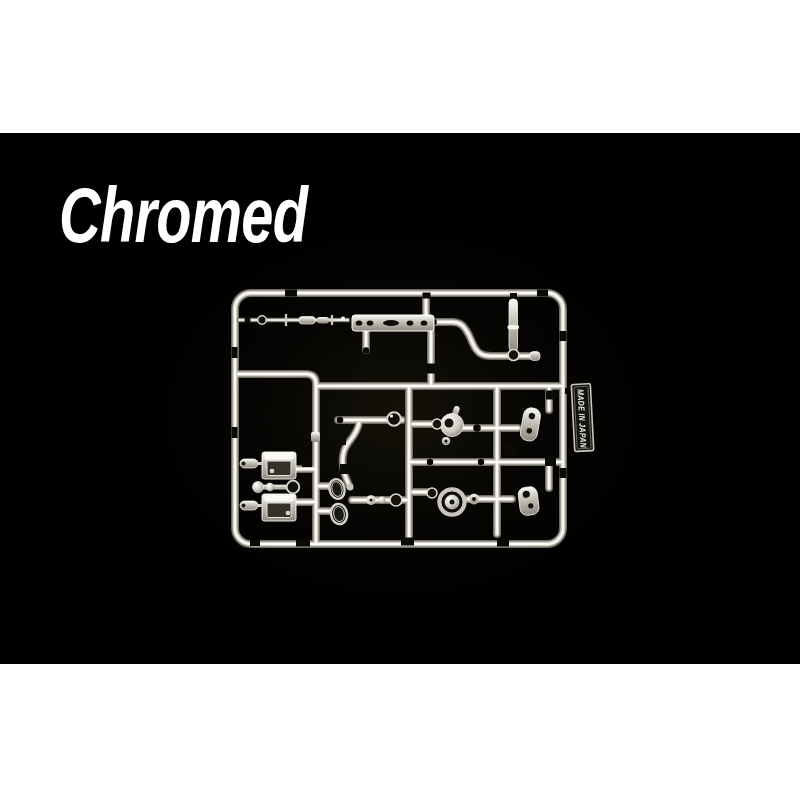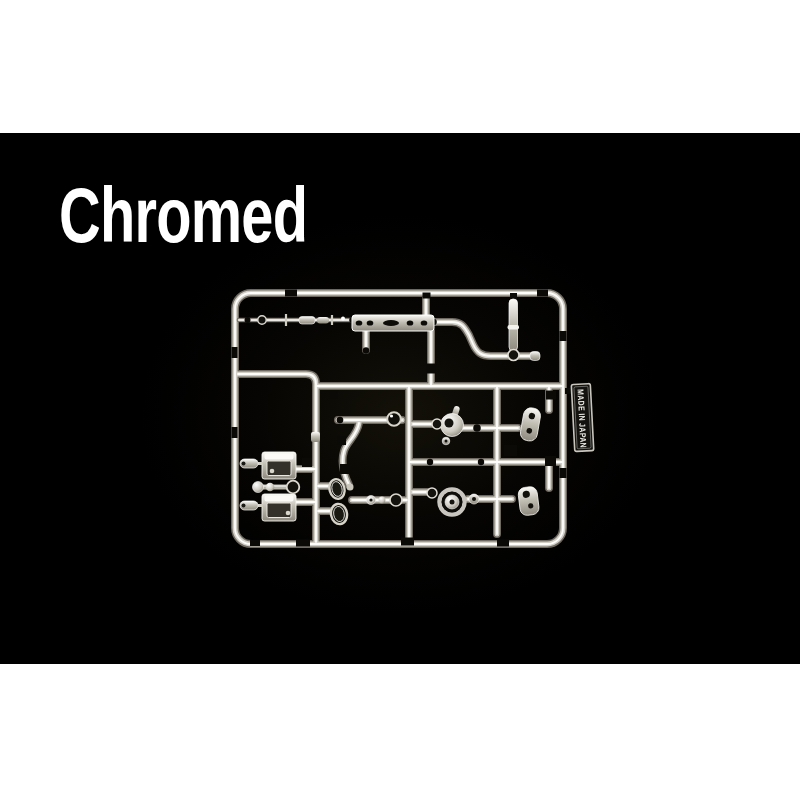--- a/index.html
+++ b/index.html
@@ -3,21 +3,21 @@
 <meta charset="utf-8">
 <style>
   html,body{margin:0;padding:0;background:#444;}
   .canvas{position:relative;width:800px;height:800px;margin:0 auto;overflow:hidden;
           background:var(--photo-background,#000);
           font-family:"Liberation Sans","DejaVu Sans",sans-serif;}
   .band{position:absolute;left:0;width:800px;background:var(--letterbox,#ffffff);}
   .band.top{top:0;height:133px;}
   .band.bottom{top:664px;height:136px;}
   .photo{position:absolute;top:133px;left:0;width:800px;height:531px;
-         background:radial-gradient(ellipse 260px 200px at 50% 53%, #131108 0%, #060503 55%, #000 100%);}
+         background:radial-gradient(ellipse 260px 200px at 50% 53%, #131108 0%, #060503 55%, #000 100%);font-style:italic;}
   .caption{position:absolute;left:59px;top:43px;
            color:var(--caption-text,#ffffff);
            font-weight:bold;font-size:78px;line-height:1;
            letter-spacing:-1px;white-space:nowrap;
            transform:scaleX(.74);transform-origin:0 0;}
   svg{position:absolute;top:0;left:0;}
   .s-base{stroke:var(--chrome-shadow,#6e6a61);stroke-width:8;fill:none;stroke-linecap:round;stroke-linejoin:round;}
   .s-mid {stroke:var(--chrome-light,#d2cfc6);stroke-width:5;fill:none;stroke-linecap:round;stroke-linejoin:round;}
   .s-hi  {stroke:var(--chrome-highlight,#ffffff);stroke-width:1.8;fill:none;stroke-linecap:round;stroke-linejoin:round;opacity:.95;}
   .a-base{stroke:var(--chrome-shadow,#6e6a61);stroke-width:4.6;fill:none;stroke-linecap:round;}

